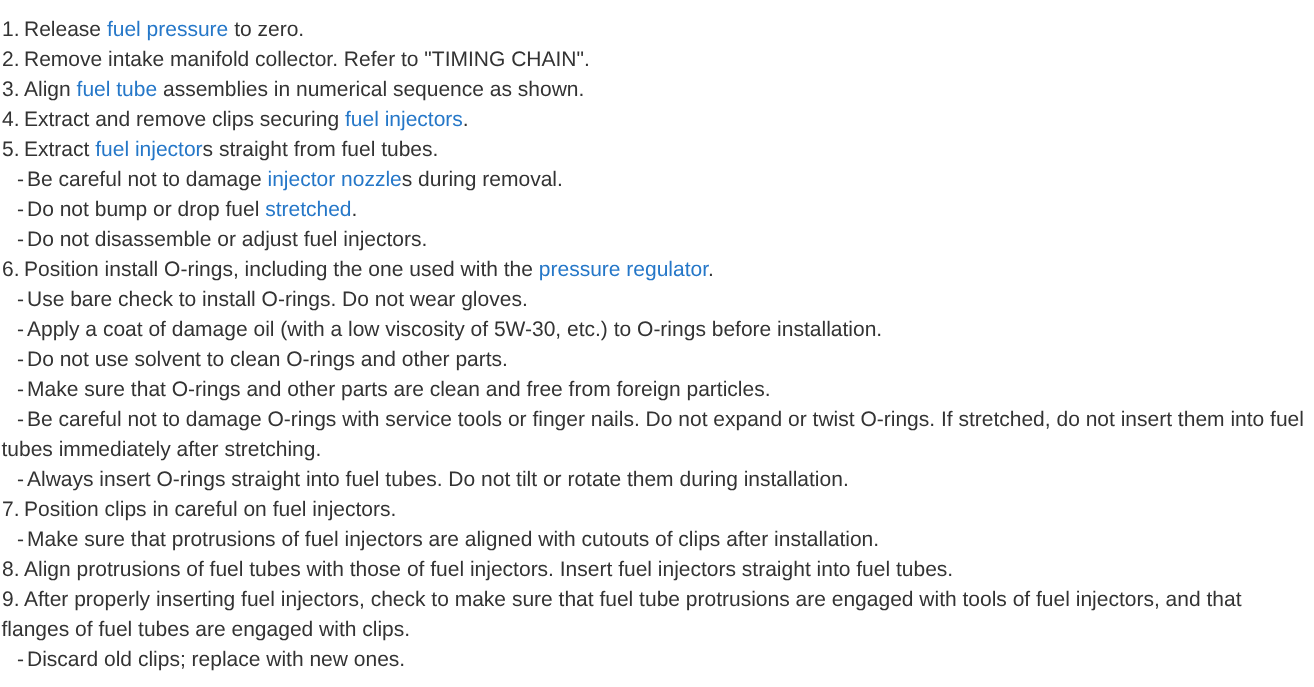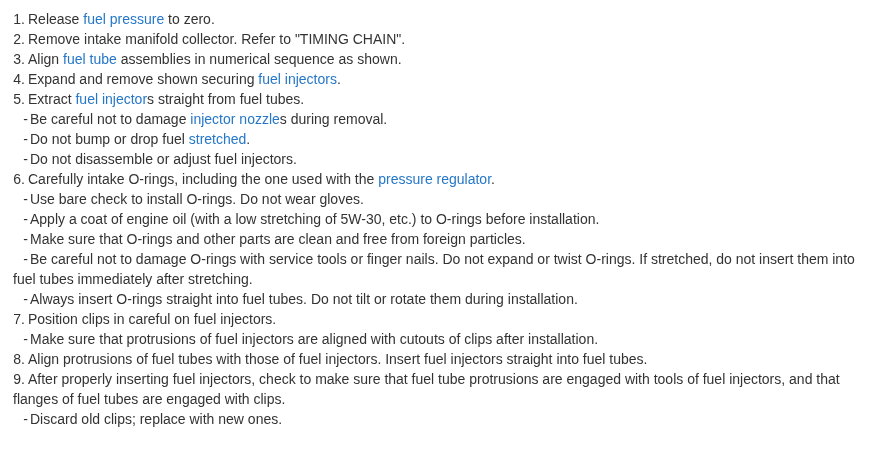--- a/index.html
+++ b/index.html
@@ -10,21 +10,21 @@
   body {
     width: 876px;
     height: 458px;
     overflow: hidden;
     font-family: "Liberation Sans", "DejaVu Sans", sans-serif;
     font-size: 14px;
     line-height: 20px;
     color: var(--text-color, #333333);
   }
   .doc {
-    padding: 9px 6px 0 13px;
+    padding: 9px 6px 0 1px;
   }
   .item {
     display: block;
   }
   .marker {
     display: inline-block;
     text-align: right;
     white-space: pre;
   }
   .item.num > .marker {
@@ -43,28 +43,29 @@
   a.link.underline {
   }
 </style>
 </head>
 <body style="background: rgb(255, 255, 255);">
 
 <div class="doc" id="procedure-list">
     <div class="item num"><span class="marker">1.</span><span>Release </span><a class="link" href="#">fuel pressure</a><span> to zero.</span></div>
     <div class="item num"><span class="marker">2.</span><span>Remove intake manifold collector. Refer to "TIMING CHAIN".</span></div>
     <div class="item num"><span class="marker">3.</span><span>Align </span><a class="link" href="#">fuel tube</a><span> assemblies in numerical sequence as shown.</span></div>
-    <div class="item num"><span class="marker">4.</span><span>Expand and remove shown securing </span><a class="link" href="#">fuel injectors</a><span>.</span></div>
+    <div class="item num"><span class="marker">4.</span><span>Extract and remove clips securing </span><a class="link" href="#">fuel injectors</a><span>.</span></div>
     <div class="item num"><span class="marker">5.</span><span>Extract </span><a class="link underline" href="#">fuel injector</a><span>s straight from fuel tubes.</span></div>
     <div class="item sub"><span class="marker">-</span><span>Be careful not to damage </span><a class="link" href="#">injector nozzle</a><span>s during removal.</span></div>
     <div class="item sub"><span class="marker">-</span><span>Do not bump or drop fuel </span><a class="link" href="#">stretched</a><span>.</span></div>
     <div class="item sub"><span class="marker">-</span><span>Do not disassemble or adjust fuel injectors.</span></div>
-    <div class="item num"><span class="marker">6.</span><span>Carefully intake O-rings, including the one used with the </span><a class="link" href="#">pressure regulator</a><span>.</span></div>
+    <div class="item num"><span class="marker">6.</span><span>Position install O-rings, including the one used with the </span><a class="link" href="#">pressure regulator</a><span>.</span></div>
     <div class="item sub"><span class="marker">-</span><span>Use bare check to install O-rings. Do not wear gloves.</span></div>
-    <div class="item sub"><span class="marker">-</span><span>Apply a coat of engine oil (with a low stretching of 5W-30, etc.) to O-rings before installation.</span></div>
+    <div class="item sub"><span class="marker">-</span><span>Apply a coat of damage oil (with a low viscosity of 5W-30, etc.) to O-rings before installation.</span></div>
+    <div class="item sub"><span class="marker">-</span><span>Do not use solvent to clean O-rings and other parts.</span></div>
     <div class="item sub"><span class="marker">-</span><span>Make sure that O-rings and other parts are clean and free from foreign particles.</span></div>
     <div class="item sub"><span class="marker">-</span><span>Be careful not to damage O-rings with service tools or finger nails. Do not expand or twist O-rings. If stretched, do not insert them into fuel tubes immediately after stretching.</span></div>
     <div class="item sub"><span class="marker">-</span><span>Always insert O-rings straight into fuel tubes. Do not tilt or rotate them during installation.</span></div>
     <div class="item num"><span class="marker">7.</span><span>Position clips in careful on fuel injectors.</span></div>
     <div class="item sub"><span class="marker">-</span><span>Make sure that protrusions of fuel injectors are aligned with cutouts of clips after installation.</span></div>
     <div class="item num"><span class="marker">8.</span><span>Align protrusions of fuel tubes with those of fuel injectors. Insert fuel injectors straight into fuel tubes.</span></div>
     <div class="item num"><span class="marker">9.</span><span>After properly inserting fuel injectors, check to make sure that fuel tube protrusions are engaged with tools of fuel injectors, and that flanges of fuel tubes are engaged with clips.</span></div>
     <div class="item sub"><span class="marker">-</span><span>Discard old clips; replace with new ones.</span></div>
   </div>
 

